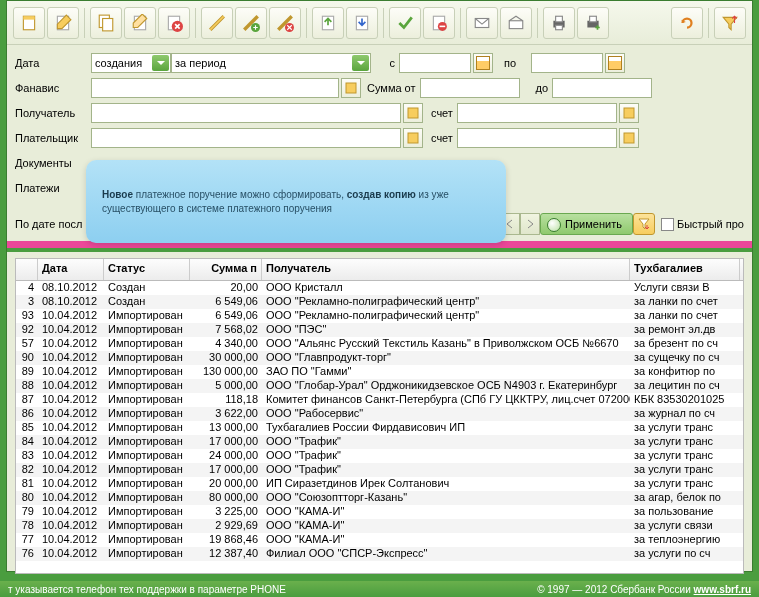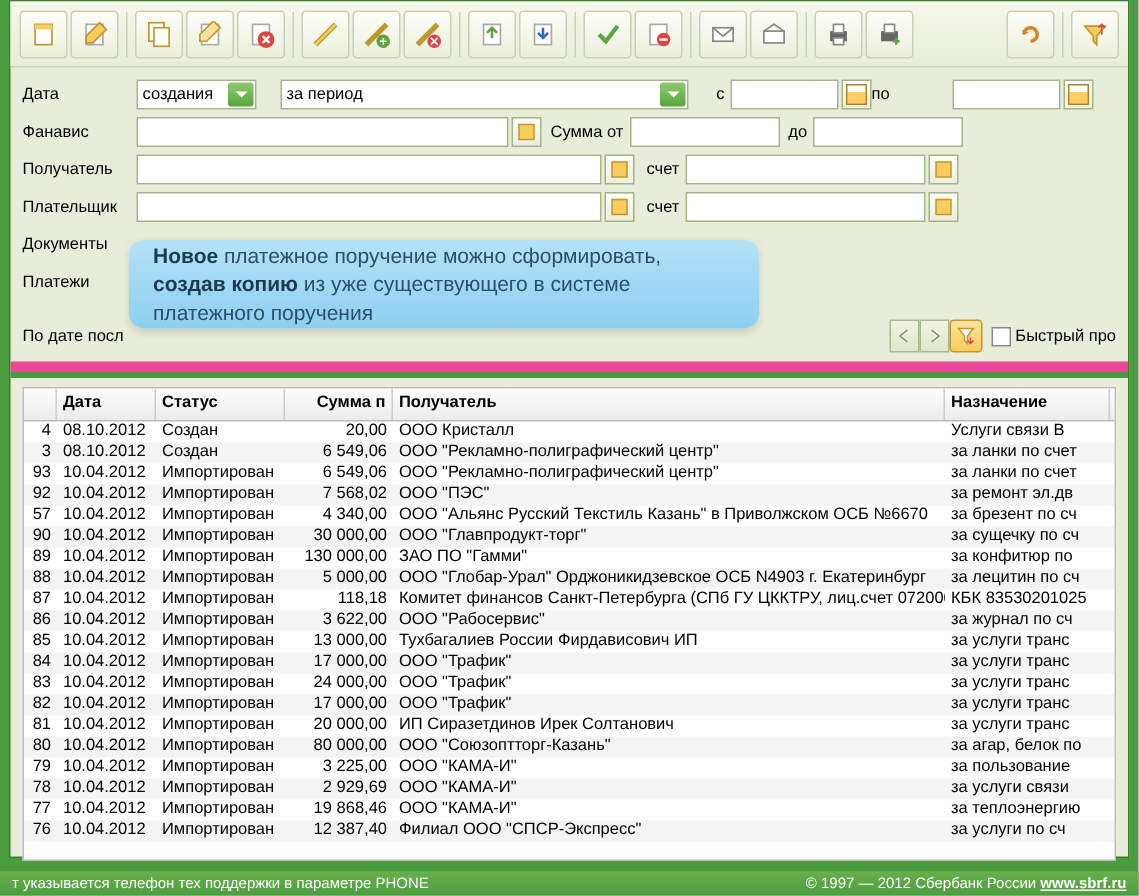--- a/index.html
+++ b/index.html
@@ -82,25 +82,25 @@
   .cal-btn::before {
     content:''; width:12px; height:12px;
     background: linear-gradient(#fff 35%, #ffcc66 35%);
     border:1px solid #b08020;
   }
 
   .tooltip-balloon {
     position: absolute;
     left: 86px; top: 160px;
     width: 420px;
-    padding: 1px 16px;
+    padding: 28px 16px;
     background: linear-gradient(#b3e2f7, #8dcff0);
     border-radius: 10px;
     color: #285066;
-    font-size: 14px;
+    font-size: 10px;
     line-height: 1.35;
     z-index: 10;
     box-shadow: 0 2px 6px rgba(0,0,0,0.15);
   }
   .tooltip-balloon b { color: #1a3b4d; }
 
   .action-row {
     display:flex;
     align-items:center;
     padding: 3px 8px 6px;
@@ -317,42 +317,42 @@
       </div>
   </div>
 
   <div class="filters">
     <div class="filter-row">
       <span class="label">Дата</span>
       <span class="select" style="width:80px">
           <span>создания</span>
           <span class="sel-arrow"></span>
         </span>
-      <span class="select" style="width:272px;margin-left:16px">
+      <span class="select" style="width:200px;margin-left:0">
           <span>за период</span>
           <span class="sel-arrow"></span>
         </span>
       <span style="width:28px;text-align:right;padding-right:4px">с</span>
       <input class="inp" style="width: 72px;">
       <span class="mini-btn cal-btn"></span>
-      <span style="width:54px;text-align:left;padding-right:4px">по</span>
+      <span style="width:38px;text-align:center;padding-right:4px">по</span>
       <input class="inp" style="width: 72px;">
       <span class="mini-btn cal-btn"></span>
     </div>
     <div class="filter-row">
       <span class="label">Фанавис</span>
       <input class="inp" style="width: 248px;">
       <span class="mini-btn">
           <svg width="12" height="12">
             <rect x="1" y="1" width="10" height="10" fill="#f7cd5e" stroke="#c0972e"></rect>
           </svg>
         </span>
       <span style="margin-left:6px">Сумма от</span>
       <input class="inp" style="width: 100px; margin-left: 4px;">
-      <span style="margin-left:6px">до</span>
+      <span style="margin-left:16px">до</span>
       <input class="inp" style="width: 100px; margin-left: 4px;">
     </div>
     <div class="filter-row">
       <span class="label">Получатель</span>
       <input class="inp" style="width: 310px;">
       <span class="mini-btn">
           <svg width="12" height="12">
             <rect x="1" y="1" width="10" height="10" fill="#f7cd5e" stroke="#c0972e"></rect>
           </svg>
         </span>
@@ -394,41 +394,44 @@
     <div class="scroll-btn">
         <svg width="10" height="10">
           <path d="M7 1 L2 5 L7 9" stroke="#888" fill="none"></path>
         </svg>
       </div>
     <div class="scroll-btn">
         <svg width="10" height="10">
           <path d="M3 1 L8 5 L3 9" stroke="#888" fill="none"></path>
         </svg>
       </div>
+    <div class="apply-btn">
+        <span>Применить</span>
+      </div>
     <div class="reset-btn">
         <svg width="12" height="12">
           <path d="M1 1 L11 1 L7 6 L7 11 L5 9 L5 6 Z" fill="#fff" stroke="#c0972e"></path>
           <path d="M9 7 L9 11 M7 9 L9 11 L11 9" stroke="#d44" fill="none"></path>
         </svg>
       </div>
     <div style="width:6px"></div>
     <span class="checkbox"></span>
     <span style="margin-left:3px">Быстрый про</span>
   </div>
 
   <div style="height:4px;background:#4a9d3f"></div>
 
   <div class="grid-wrap">
     <div class="grid-hdr">
       <div class="col c-num"></div>
       <div class="col c-date">Дата</div>
       <div class="col c-status">Статус</div>
       <div class="col c-sum">Сумма п</div>
       <div class="col c-recip">Получатель</div>
-      <div class="col c-purp">Назначение</div>
+      <div class="col c-purp">Тухбагалиев</div>
     </div>
     <div class="grid-body" id="grid-body">
         <div class="row">
           <div class="col c-num">4</div>
           <div class="col c-date">08.10.2012</div>
           <div class="col c-status">Создан</div>
           <div class="col c-sum">20,00</div>
           <div class="col c-recip">ООО Кристалл</div>
           <div class="col c-purp">Услуги связи В</div>
         </div>

